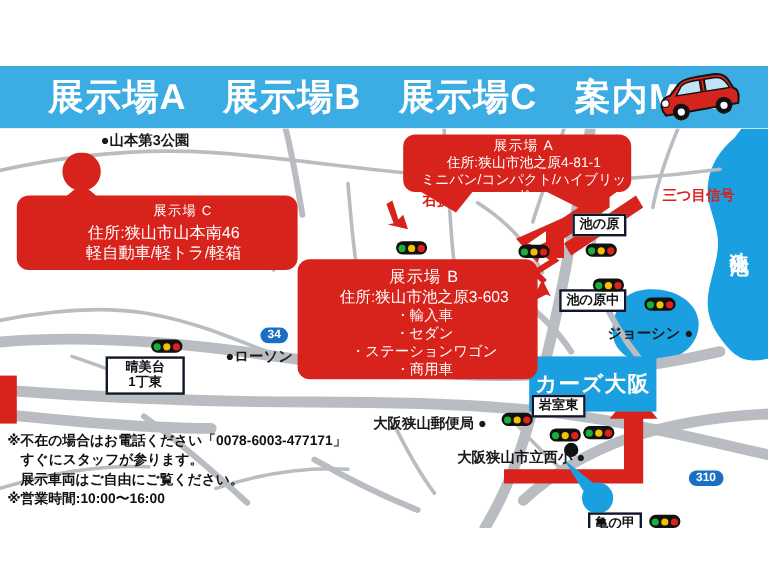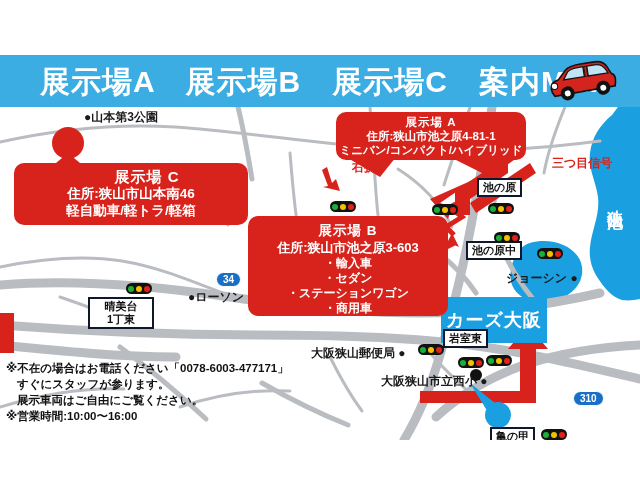--- a/index.html
+++ b/index.html
@@ -12,31 +12,31 @@
     color:#ffffff;font-size:30px;font-weight:bold;line-height:44px;letter-spacing:1px;
     white-space:nowrap;}
   .car-icon{position:absolute;left:545px;top:58px;width:74px;height:46px;}
 
   
   .map{position:absolute;left:0;top:107px;width:640px;height:333px;background:#ffffff;overflow:hidden;}
   .map svg{position:absolute;left:0;top:0;}
 
   
   .callout{position:absolute;background:#d8231c;border-radius:10px;color:#fff;
-    font-weight:bold;text-align:center;box-sizing:border-box;}
+    font-weight:normal;text-align:center;box-sizing:border-box;padding-left:11px;}
   .callout .ttl{font-size:13px;line-height:16px;letter-spacing:1px;}
   .callout .line{font-size:12.5px;line-height:16px;}
   .callout .li{font-size:12px;line-height:15px;}
 
   #box-a{left:336px;top:112px;width:190px;height:48px;padding-top:4px;}
   #box-a .ttl{font-size:11.5px;line-height:13px;}
   #box-a .line{font-size:11.5px;line-height:14px;}
 
   #box-c{left:14px;top:163px;width:234px;height:62px;padding-top:5px;}
-  #box-c .ttl{font-size:15px;line-height:17px;margin-left:32px;}
+  #box-c .ttl{font-size:11px;line-height:17px;margin-left:32px;}
   #box-c .line{font-size:13.5px;line-height:17px;text-align:center;}
 
   #box-b{left:248px;top:216px;width:200px;height:100px;padding-top:6px;}
   #box-b .ttl{font-size:13.5px;line-height:17px;}
   #box-b .line{font-size:13px;line-height:17px;}
   #box-b .li{font-size:12px;line-height:15px;}
 
   
   .lbl{position:absolute;font-size:12px;font-weight:bold;color:#1a1a1a;white-space:nowrap;
     letter-spacing:0px;}

